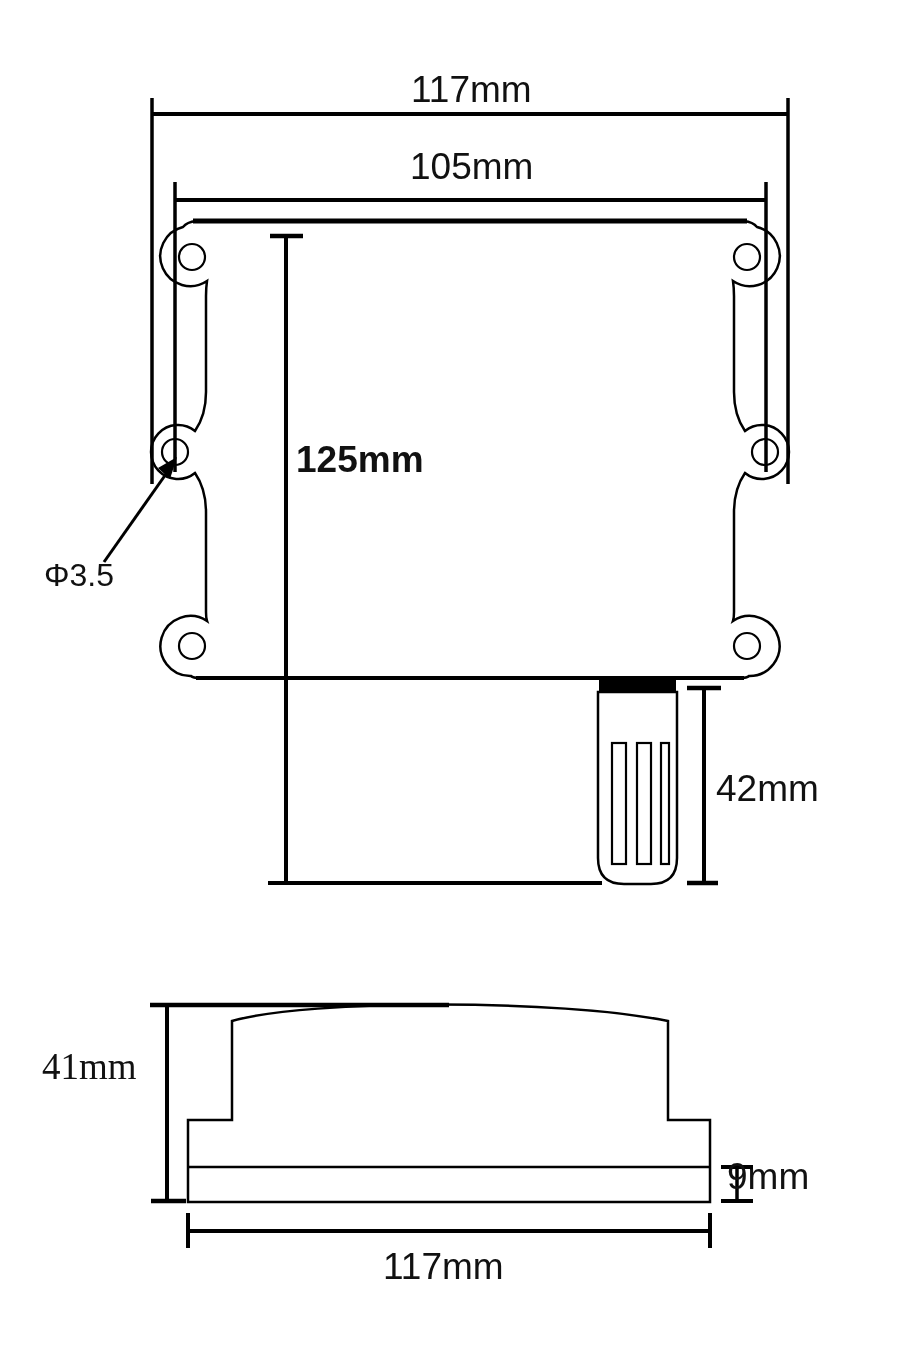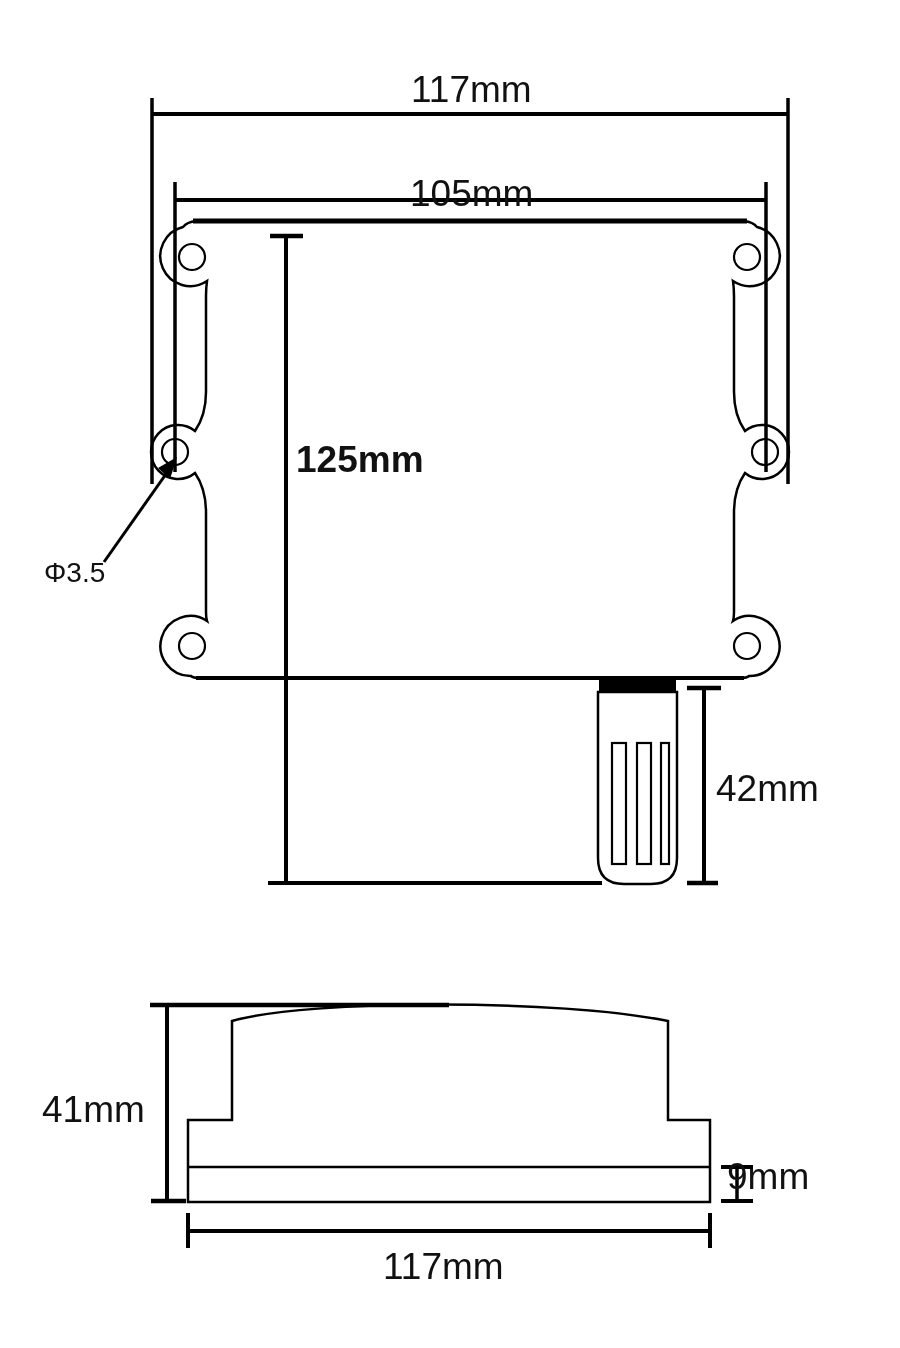--- a/index.html
+++ b/index.html
@@ -12,21 +12,21 @@
   }
   #drawing-svg{position:absolute;left:0;top:0;}
   .label{
     position:absolute;
     line-height:1;
     color:#111111;
     white-space:nowrap;
     font-size:37px;
     letter-spacing:0;
   }
-  .label-large{font-size:28px;}
+  .label-large{font-size:32px;}
 </style>
 </head>
 <body>
 
 <div id="stage">
 
   <svg id="drawing-svg" width="900" height="1348" viewBox="0 0 900 1348">
 
     <g stroke="#000000" fill="none" stroke-linecap="butt">
 
@@ -125,27 +125,27 @@
       <g>
         <line x1="188" y1="1231" x2="710" y2="1231" stroke-width="4"></line>
         <line x1="188" y1="1213" x2="188" y2="1248" stroke-width="4"></line>
         <line x1="710" y1="1213" x2="710" y2="1248" stroke-width="4"></line>
       </g>
     </g>
   </svg>
 
   <div class="label" style="left:411px;top:71px;">117mm</div>
 
-  <div class="label" style="left:410px;top:175px;">105mm</div>
+  <div class="label" style="left:410px;top:148px;">105mm</div>
 
   <div class="label" style="left:296px;top:441px;font-weight:bold;">125mm</div>
 
   <div class="label label-large" style="left:44px;top:559px;">Φ3.5</div>
 
   <div class="label" style="left:716px;top:770px;">42mm</div>
 
-  <div class="label" style="left:42px;top:1091px;">41mm</div>
+  <div class="label" style="left:42px;top:1048px;font-family:Liberation Serif, serif;">41mm</div>
 
   <div class="label" style="left:727px;top:1158px;">9mm</div>
 
   <div class="label" style="left:383px;top:1248px;">117mm</div>
 
 </div>
 
 </body></html>

